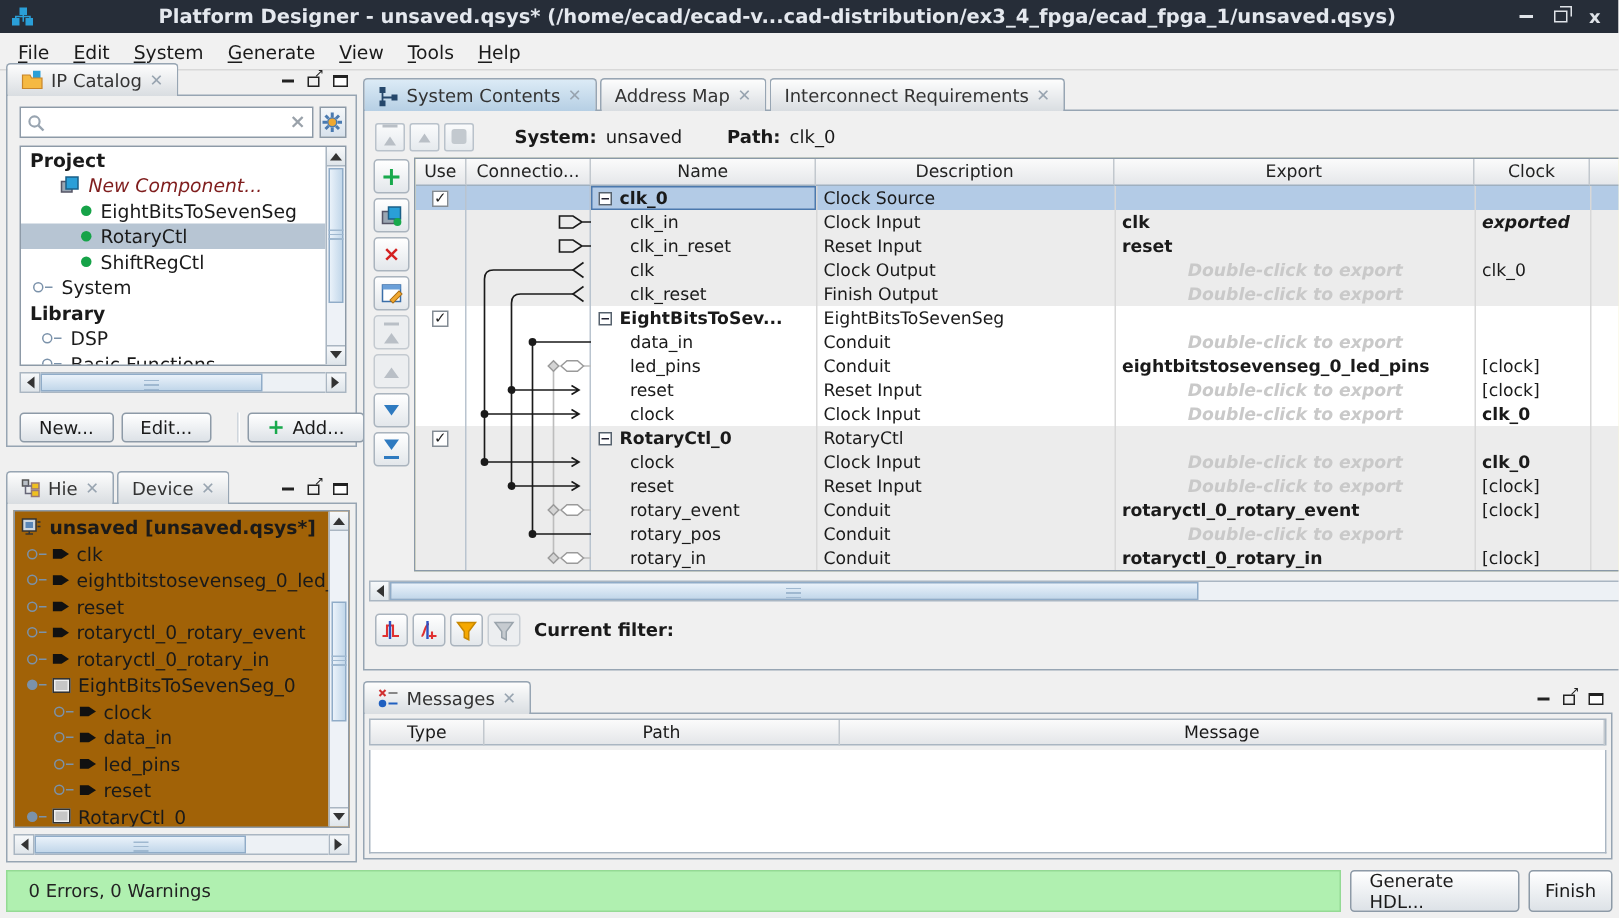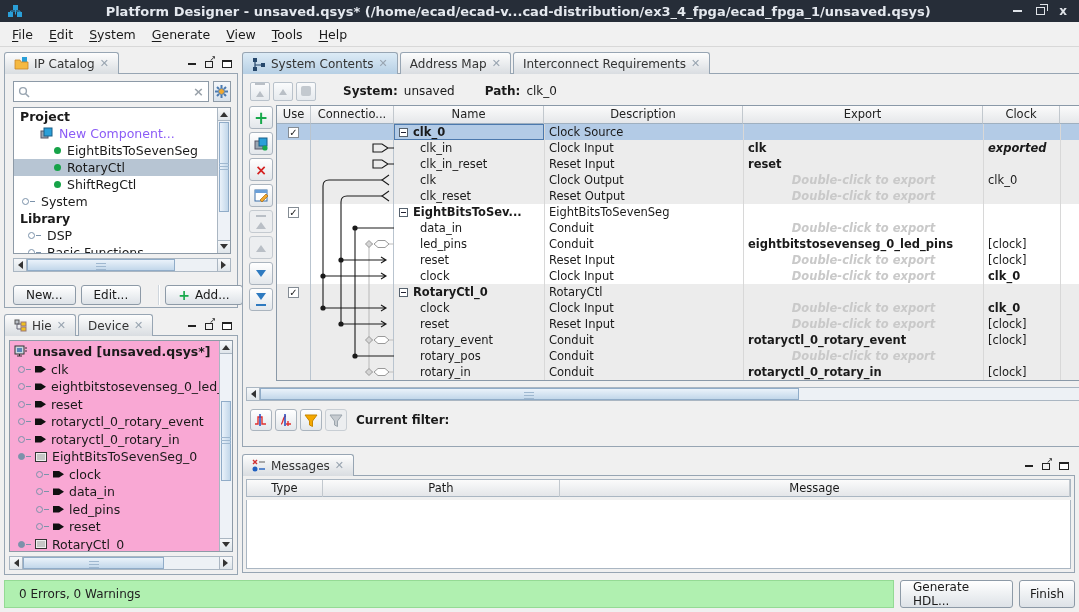--- a/index.html
+++ b/index.html
@@ -33,49 +33,49 @@
   .tab.blue { background:linear-gradient(#dcebf6,#b6cfe4); }
   .tab .tx { color:#98a4b0; font-size:11px; font-weight:bold; }
   .pctrls { margin-left:auto; display:flex; gap:9px; align-items:center; padding:0 6px 6px 0; }
   .w-min { width:8px; height:2px; background:#222; }
   .w-float { width:8px; height:7px; border:1px solid #222; position:relative; }
   .w-float::after { content:"\2197"; position:absolute; right:-4px; top:-8px; font-size:8px; color:#222; }
   .w-max { width:10px; height:8px; border:1px solid #222; border-top:2px solid #222; background:#fff; }
   .pbody { position:absolute; left:0; top:23px; right:0; bottom:0; border:1px solid #97a5b3; background:#f0f0f0; z-index:1; }
 
   
-  .ipcat   { left:4px;  top:50px;  width:234px; height:258px; }
+  .ipcat   { left:4px;  top:40px;  width:234px; height:258px; }
   .search-row { position:absolute; left:8px; top:7px; right:6px; height:21px; display:flex; gap:4px; }
   .search-box { flex:1; border:1px solid #8d9aa7; background:#fff; display:flex; align-items:center; padding:0 4px; gap:4px; }
   .search-input { flex:1; border:none; outline:none; font-size:12px; background:transparent; min-width:0; }
   .clear-x { color:#9aa2aa; font-weight:bold; font-size:13px; }
   .gearbtn { width:24px; border:1px solid #8d9aa7; background:linear-gradient(#f4f7fa,#d8e2ec); display:flex; align-items:center; justify-content:center; }
   .ip-tree { position:absolute; left:8px; top:33px; right:6px; height:147px; border:1px solid #8d9aa7; background:#fff;
     overflow:hidden; font-size:12.5px; padding-right:13px; }
   .ip-vscroll { position:absolute; right:0; top:0; bottom:0; width:13px; border-left:1px solid #aab6c2; background:#eef2f7; }
   .iprow { height:17px; display:flex; align-items:center; gap:6px; padding-left:40px; white-space:nowrap; }
   .iphead { font-weight:bold; padding-left:6px; }
   .ipnode { padding-left:8px; }
   .ipsub  { padding-left:14px; }
   .bullet { width:7px; height:7px; border-radius:50%; background:#16a348; flex:0 0 auto; }
   .ipsel  { background:#b7c5d3; }
-  .italic { color:#8b5cf6; }
+  .italic { font-style:italic; color:#7f1d1d; }
   .exp { width:7px; height:7px; border:1px solid #7b92aa; border-radius:50%; position:relative; flex:0 0 auto; }
   .exp::after { content:""; position:absolute; left:7px; top:2px; width:5px; height:1px; background:#7b92aa; }
   .exp.fill { background:#7b92aa; }
   .ip-hscroll { position:absolute; left:8px; right:6px; top:184px; height:14px; }
   .ip-btnrow { position:absolute; left:8px; right:6px; top:208px; height:25px; display:flex; gap:5px; align-items:center; }
   .btn { border:1px solid #8d9aa7; border-radius:3px; background:linear-gradient(#ffffff,#dde2e7);
     font-size:12px; padding:2px 12px; display:inline-flex; align-items:center; gap:5px; color:#1a1a1a; }
   .plus-g { color:#18a94c; font-weight:bold; font-size:14px; line-height:10px; }
   .vdiv { width:2px; height:20px; border-left:1px solid #cfd6dd; border-right:1px solid #fff; margin-left:12px; }
 
   
   .hier { left:4px; top:312px; width:234px; height:263px; }
-  .h-tree { position:absolute; left:4px; top:4px; right:4px; height:212px; border:1px solid #8d9aa7; background:#f9a8d4;
+  .h-tree { position:absolute; left:4px; top:4px; right:4px; height:212px; border:1px solid #8d9aa7; background:#a16207;
     overflow:hidden; font-size:12.5px; padding:2px 13px 0 4px; }
   .h-vscroll { position:absolute; right:0; top:0; bottom:0; width:13px; border-left:1px solid #aab6c2; background:#eef2f7; }
   .hrow { height:17.5px; display:flex; align-items:center; gap:5px; white-space:nowrap; }
   .hroot { font-weight:bold; }
   .hkids { margin-left:22px; }
   .plug { width:11px; height:9px; background:#111; clip-path:polygon(0 14%,55% 14%,100% 50%,55% 86%,0 86%); flex:0 0 auto; }
   .chip { width:12px; height:10px; background:#c6c6c6; border:1px solid #333; box-shadow:inset 0 0 0 1px #efefef; flex:0 0 auto; }
   .h-hscroll { position:absolute; left:4px; right:4px; top:220px; height:14px; }
 
   
@@ -549,21 +549,21 @@
     <div class="c cname child">clk</div>
     <div class="c cdesc">Clock Output</div>
     <div class="c cexp ph">Double-click to export</div>
     <div class="c cclk">clk_0</div>
     <div class="c cfill"></div>
   </div>
               <div class="tgrid trow bg-g">
     <div class="c cuse"></div>
     <div class="c cconn"></div>
     <div class="c cname child">clk_reset</div>
-    <div class="c cdesc">Reset Output</div>
+    <div class="c cdesc">Finish Output</div>
     <div class="c cexp ph">Double-click to export</div>
     <div class="c cclk"></div>
     <div class="c cfill"></div>
   </div>
               <div class="tgrid trow bg-w">
     <div class="c cuse">
                   <span class="cb">✓</span>
                 </div>
     <div class="c cconn"></div>
     <div class="c cname">

